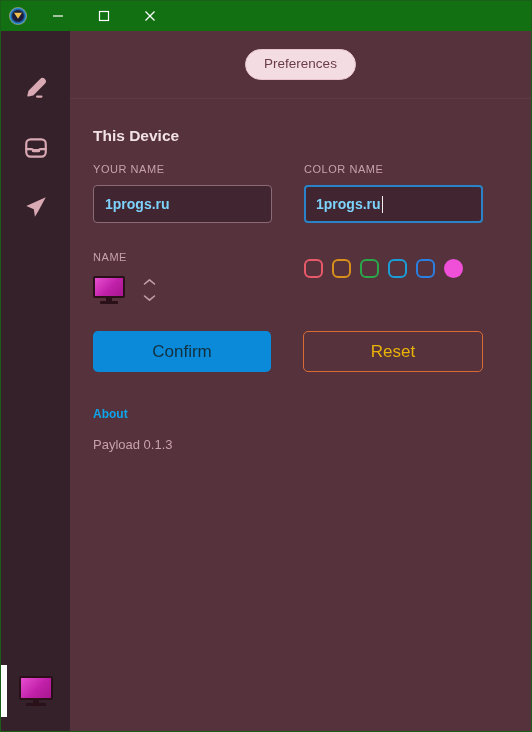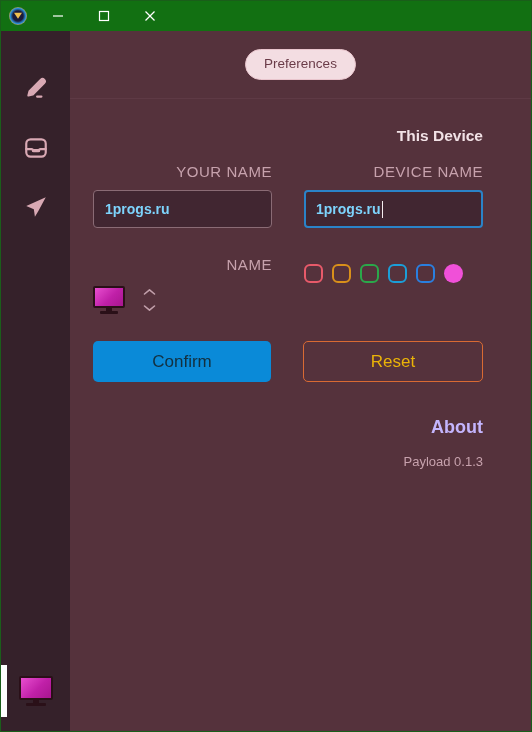--- a/index.html
+++ b/index.html
@@ -61,21 +61,20 @@
     display: flex; align-items: center; justify-content: center;
     color: #ffffff;
   }
   .winbtn svg { display: block; }
 
   
   .body-row {
     flex: 1 1 auto;
     display: flex;
     min-height: 0;
-    text-align: right;
   }
 
   
   .sidebar {
     width: 69px;
     flex: 0 0 69px;
     background: #35212a;
     display: flex;
     flex-direction: column;
     align-items: center;
@@ -164,21 +163,21 @@
   }
 
   .grid2 {
     display: flex;
     gap: 32px;
   }
   .col { flex: 1 1 0; min-width: 0; }
 
   .field-label {
     color: #c7a2ad;
-    font-size: 15px;
+    font-size: 11px;
     letter-spacing: 0.55px;
     margin-bottom: 10px;
   }
 
   .textinput {
     height: 38px;
     width: 100%;
     border-radius: 4px;
     background: #412631;
     border: 1px solid #8a6b75;
@@ -260,22 +259,22 @@
     background: #0a8ad8;
     color: #13303f;
   }
   .btn-outline {
     background: transparent;
     border: 1px solid #d96a33;
     color: #eab308;
   }
 
   .about-title {
-    color: #c4b5fd;
-    font-size: 18px;
+    color: #0ea5e9;
+    font-size: 12px;
     font-weight: bold;
     margin-top: 35px;
     margin-bottom: 16px;
   }
   .about-version {
     color: #c7a2ad;
     font-size: 13px;
   }
 </style>
 </head>
@@ -352,21 +351,21 @@
         <div class="section-title">This Device</div>
 
         <div class="grid2">
           <div class="col">
             <div class="field-label">YOUR NAME</div>
             <div class="textinput">
               <span>1progs.ru</span>
             </div>
           </div>
           <div class="col">
-            <div class="field-label">DEVICE NAME</div>
+            <div class="field-label">COLOR NAME</div>
             <div class="textinput focused">
               <span>1progs.ru</span>
                 <span class="caret"></span>
             </div>
           </div>
         </div>
 
         <div class="row-gap"></div>
 
         <div class="grid2">

